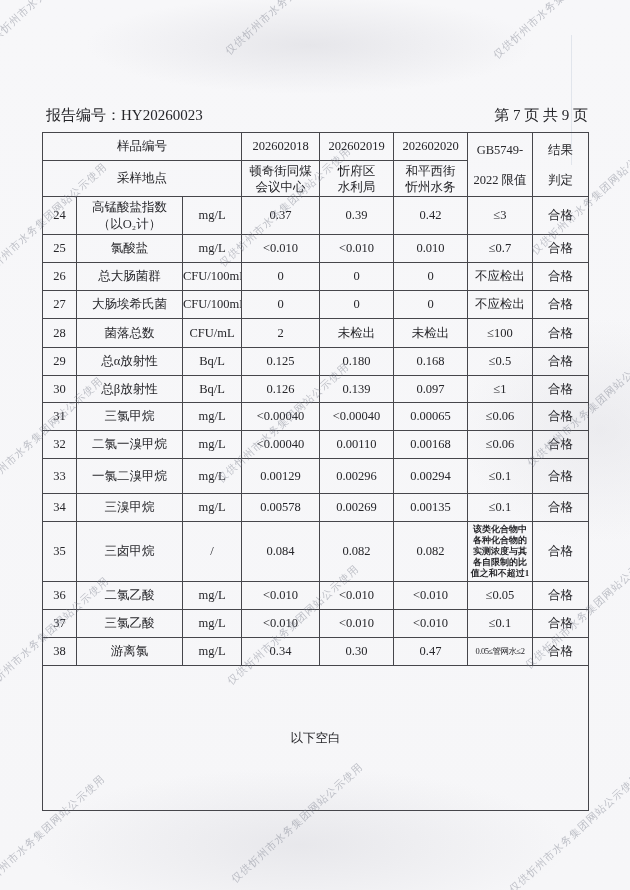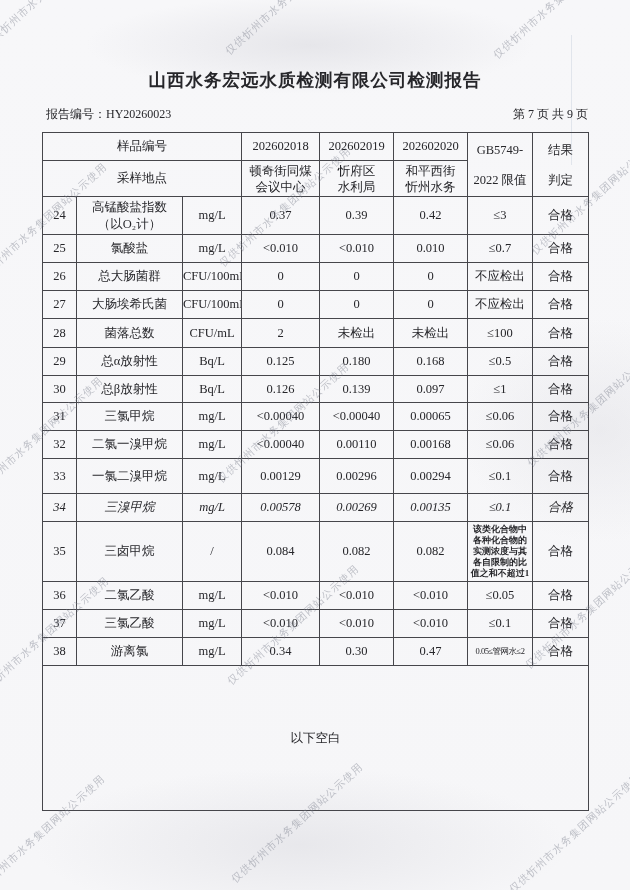--- a/index.html
+++ b/index.html
@@ -18,21 +18,21 @@
     color:rgba(122,126,140,.46);transform-origin:0 100%;transform:rotate(-42deg);
     font-family:"Liberation Sans","DejaVu Sans",sans-serif;
   }
   .scan-line{position:absolute;left:571px;top:35px;width:1px;height:130px;background:rgba(130,150,180,.18);z-index:1;}
   .title{
     position:absolute;top:68px;left:0;width:100%;margin:0;text-align:center;
     font-size:17.5px;font-weight:bold;letter-spacing:1px;z-index:2;
   }
   .meta-row{
     position:absolute;top:106px;left:46px;right:42px;display:flex;
-    justify-content:space-between;font-size:12px;z-index:2;
+    justify-content:space-between;font-size:15px;z-index:2;
   }
   table.results{
     position:absolute;left:42px;top:132px;width:546px;border-collapse:collapse;
     table-layout:fixed;z-index:2;
   }
   table.results th,table.results td{
     border:1px solid #46464b;text-align:center;vertical-align:middle;
     font-weight:normal;font-size:12.5px;padding:0;overflow:hidden;
   }
   table.results{border:1.5px solid #3d3d42;}
@@ -69,21 +69,20 @@
       <span class="wm" style="left: 534px; top: 456px;">仅供忻州市水务集团网站公示使用</span>
       <span class="wm" style="left: -16px; top: 686px;">仅供忻州市水务集团网站公示使用</span>
       <span class="wm" style="left: 234px; top: 674px;">仅供忻州市水务集团网站公示使用</span>
       <span class="wm" style="left: 532px; top: 658px;">仅供忻州市水务集团网站公示使用</span>
       <span class="wm" style="left: -20px; top: 884px;">仅供忻州市水务集团网站公示使用</span>
       <span class="wm" style="left: 238px; top: 872px;">仅供忻州市水务集团网站公示使用</span>
       <span class="wm" style="left: 516px; top: 882px;">仅供忻州市水务集团网站公示使用</span>
     </div>
   <div class="scan-line"></div>
 
-  <h1 class="title">山西水务宏远水质检测有限公司检测报告</h1>
 
   <div class="meta-row">
     <span>报告编号：HY20260023</span>
     <span>第 7 页 共 9 页</span>
   </div>
 
   <table class="results">
     <colgroup>
       <col style="width:34px">
         <col style="width:106px">
@@ -210,21 +209,21 @@
         <tr style="height: 35px; margin-top: 31px;">
           <td class="c-no">33</td>
           <td class="c-item">一氯二溴甲烷</td>
           <td class="c-unit">mg/L</td>
           <td class="c-val">0.00129</td>
           <td class="c-val">0.00296</td>
           <td class="c-val">0.00294</td>
           <td class="c-limit">≤0.1</td>
           <td class="c-result">合格</td>
         </tr>
-        <tr style="height: 28px; font-style: italic;">
+        <tr style="height: 28px;">
           <td class="c-no">34</td>
           <td class="c-item">三溴甲烷</td>
           <td class="c-unit">mg/L</td>
           <td class="c-val">0.00578</td>
           <td class="c-val">0.00269</td>
           <td class="c-val">0.00135</td>
           <td class="c-limit">≤0.1</td>
           <td class="c-result">合格</td>
         </tr>
         <tr style="height: 59px;">

